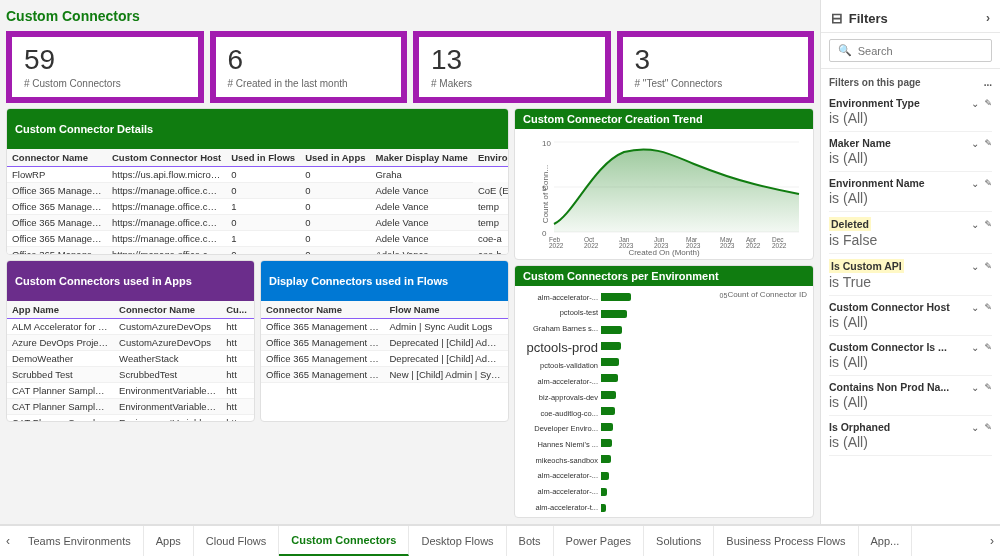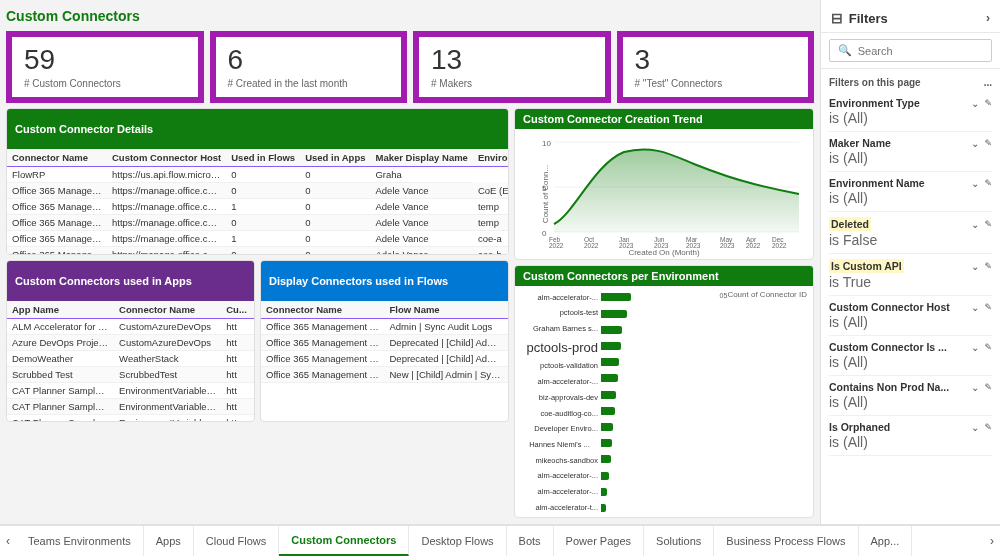--- a/index.html
+++ b/index.html
@@ -324,21 +324,21 @@
               <div style="display:flex; flex-direction:column; justify-content:space-around; padding-right:3px; min-width:80px;" id="bar-chart-labels">
                   <div style="font-size: 7.5px; color: rgb(51, 51, 51); text-align: right; overflow: hidden; text-overflow: ellipsis; white-space: nowrap; line-height: 1.1;">alm-accelerator-...</div>
                   <div style="font-size: 7.5px; color: rgb(51, 51, 51); text-align: right; overflow: hidden; text-overflow: ellipsis; white-space: nowrap; line-height: 1.1;">pctools-test</div>
                   <div style="font-size: 7.5px; color: rgb(51, 51, 51); text-align: right; overflow: hidden; text-overflow: ellipsis; white-space: nowrap; line-height: 1.1;">Graham Barnes s...</div>
                   <div style="font-size: 13px; color: rgb(51, 51, 51); text-align: right; overflow: hidden; text-overflow: ellipsis; white-space: nowrap; line-height: 1.1;">pctools-prod</div>
                   <div style="font-size: 7.5px; color: rgb(51, 51, 51); text-align: right; overflow: hidden; text-overflow: ellipsis; white-space: nowrap; line-height: 1.1;">pctools-validation</div>
                   <div style="font-size: 7.5px; color: rgb(51, 51, 51); text-align: right; overflow: hidden; text-overflow: ellipsis; white-space: nowrap; line-height: 1.1;">alm-accelerator-...</div>
                   <div style="font-size: 7.5px; color: rgb(51, 51, 51); text-align: right; overflow: hidden; text-overflow: ellipsis; white-space: nowrap; line-height: 1.1;">biz-approvals-dev</div>
                   <div style="font-size: 7.5px; color: rgb(51, 51, 51); text-align: right; overflow: hidden; text-overflow: ellipsis; white-space: nowrap; line-height: 1.1;">coe-auditlog-co...</div>
                   <div style="font-size: 7.5px; color: rgb(51, 51, 51); text-align: right; overflow: hidden; text-overflow: ellipsis; white-space: nowrap; line-height: 1.1;">Developer Enviro...</div>
-                  <div style="font-size: 7.5px; color: rgb(51, 51, 51); text-align: center; overflow: hidden; text-overflow: ellipsis; white-space: nowrap; line-height: 1.1;">Hannes Niemi's ...</div>
+                  <div style="font-size: 7.5px; color: rgb(51, 51, 51); text-align: right; overflow: hidden; text-overflow: ellipsis; white-space: nowrap; line-height: 1.1;">Hannes Niemi's ...</div>
                   <div style="font-size: 7.5px; color: rgb(51, 51, 51); text-align: right; overflow: hidden; text-overflow: ellipsis; white-space: nowrap; line-height: 1.1;">mikeochs-sandbox</div>
                   <div style="font-size: 7.5px; color: rgb(51, 51, 51); text-align: right; overflow: hidden; text-overflow: ellipsis; white-space: nowrap; line-height: 1.1;">alm-accelerator-...</div>
                   <div style="font-size: 7.5px; color: rgb(51, 51, 51); text-align: right; overflow: hidden; text-overflow: ellipsis; white-space: nowrap; line-height: 1.1;">alm-accelerator-...</div>
                   <div style="font-size: 7.5px; color: rgb(51, 51, 51); text-align: right; overflow: hidden; text-overflow: ellipsis; white-space: nowrap; line-height: 1.1;">alm-accelerator-t...</div>
                   <div style="font-size: 7.5px; color: rgb(51, 51, 51); text-align: right; overflow: hidden; text-overflow: ellipsis; white-space: nowrap; line-height: 1.1;">automationkit-sa...</div>
                 </div>
 
               <div style="flex:1; display:flex; flex-direction:column; justify-content:space-around; gap:1px; position:relative;" id="bar-chart-bars">
                   <div style="display: flex; align-items: center; height: 100%;">
                     <div style="background: rgb(16, 124, 16); height: 8px; width: 85%; border-radius: 0px 2px 2px 0px;"></div>

